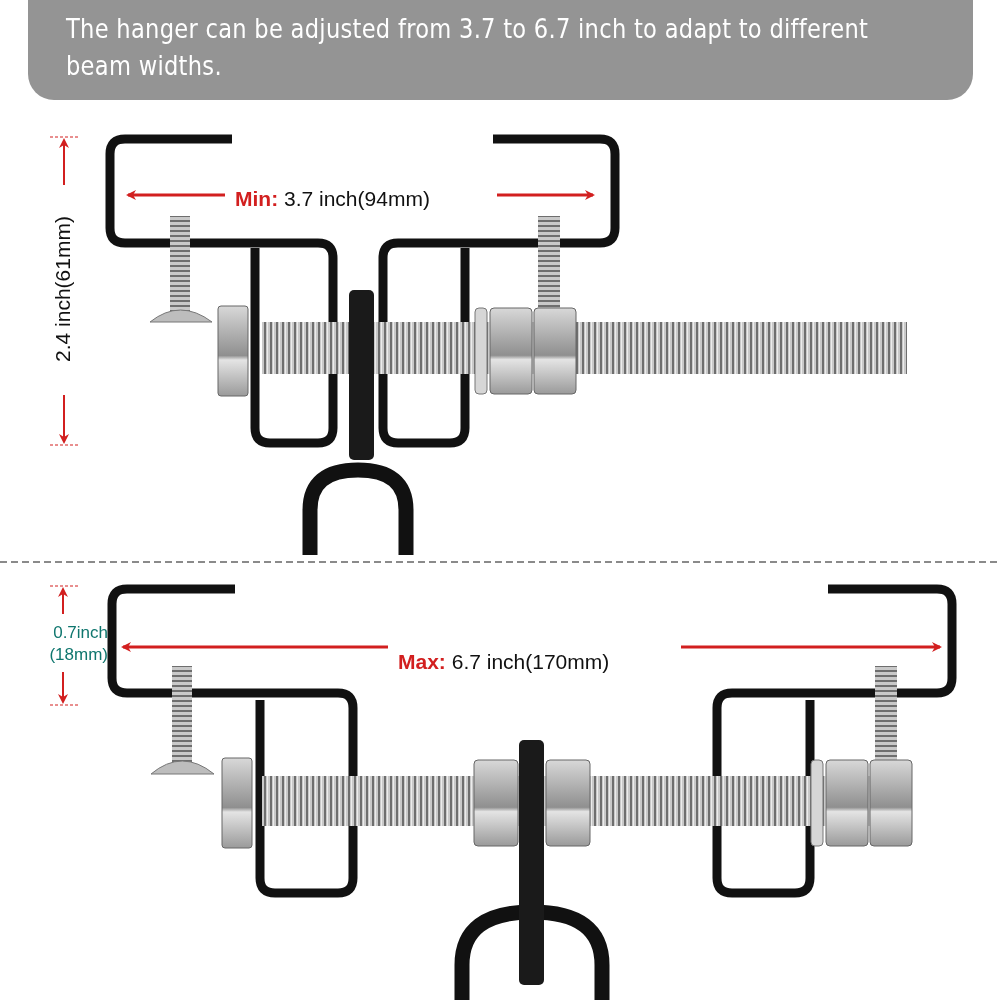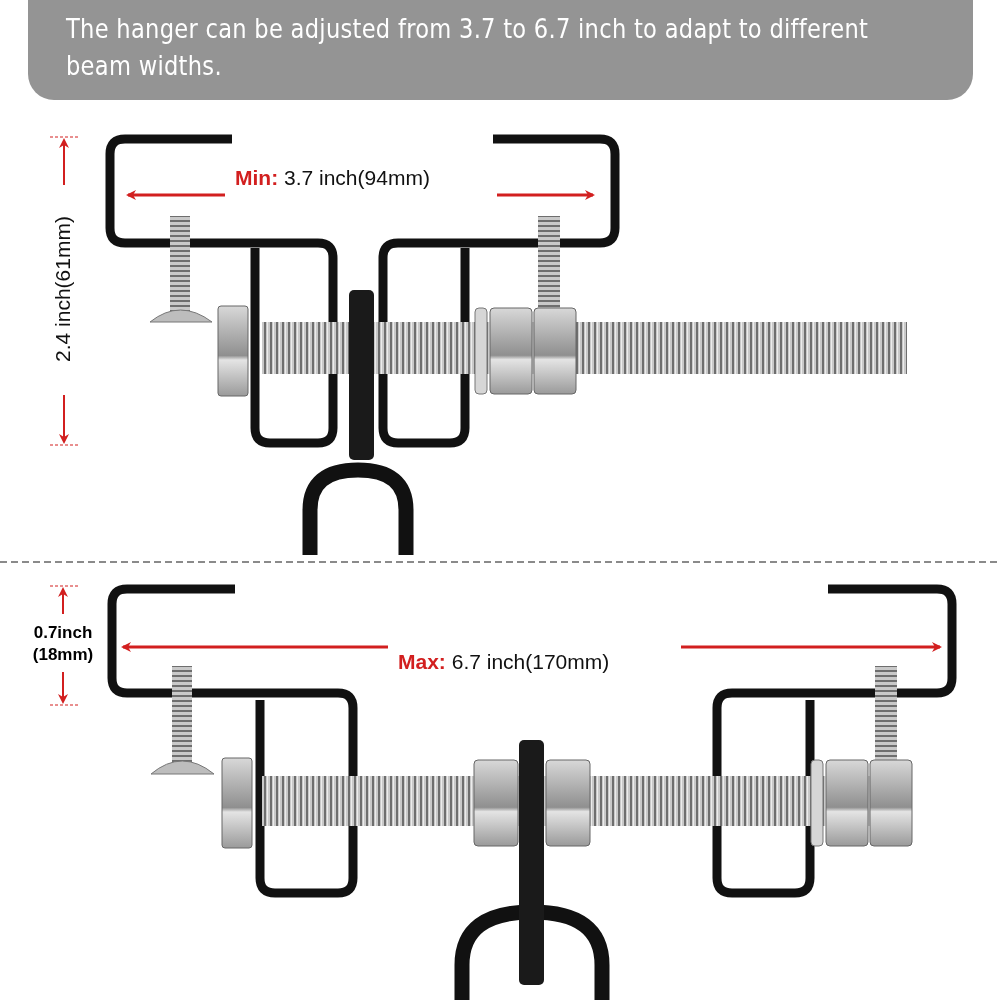--- a/index.html
+++ b/index.html
@@ -3,21 +3,21 @@
 <meta charset="utf-8">
 <style>
   html, body { margin:0; padding:0; background:#ffffff; }
   body { width:1000px; height:1000px; position:relative; overflow:hidden; font-family:"Liberation Sans", sans-serif; }
   .banner { position:absolute; left:28px; top:-20px; width:945px; height:120px; background:#949494; border-radius:0 0 26px 26px; }
   .banner-text { position:absolute; left:66px; top:10px; width:900px; color:#ffffff; font-size:27px; line-height:37px; letter-spacing:0.3px; font-family:"DejaVu Sans", sans-serif; font-stretch:condensed; transform:scaleX(0.93); transform-origin:left top; }
   svg.art { position:absolute; left:0; top:0; }
   .dim-label { position:absolute; font-size:21px; color:#111; white-space:nowrap; }
   .dim-label .key { color:#d21f1f; font-weight:bold; }
   .vlabel { position:absolute; font-size:21px; color:#111; white-space:nowrap; transform:rotate(-90deg); transform-origin:center; }
-  .small-label { position:absolute; font-size:17px; color:#000000; text-align:center; line-height:22px;font-weight:bold; }
+  .small-label { position:absolute; font-size:17px; color:#0f766e; text-align:right; line-height:22px; }
 </style>
 </head>
 <body>
 
 <div class="banner"></div>
 <div class="banner-text">The hanger can be adjusted from 3.7 to 6.7 inch to adapt to different beam widths.</div>
 
 <svg class="art" width="1000" height="1000" viewBox="0 0 1000 1000">
   <defs>
     <marker id="ah" markerWidth="10" markerHeight="10" refX="8" refY="5" orient="auto" markerUnits="userSpaceOnUse">
@@ -100,21 +100,21 @@
 
     <rect x="811" y="760" width="12" height="86" rx="4" fill="#d6d6d6" stroke="#777"></rect>
     <rect x="826" y="760" width="42" height="86" rx="4" fill="url(#nut)" stroke="#666"></rect>
     <rect x="870" y="760" width="42" height="86" rx="4" fill="url(#nut)" stroke="#666"></rect>
 
     <path d="M462,1000 V965 Q462,912 532,912 Q602,912 602,965 V1000" fill="none" stroke="#111" stroke-width="15"></path>
     <rect x="519" y="740" width="25" height="245" rx="5" fill="#1a1a1a"></rect>
   </g>
 </svg>
 
-<div class="dim-label" style="left:235px; top:166px;">
+<div class="dim-label" style="left:235px; top:187px;">
   <span class="key">Min:</span>
   <span>3.7 inch(94mm)</span>
 </div>
 <div class="vlabel" style="left:-12px; top:277px; width:150px; text-align:center;">2.4 inch(61mm)</div>
 
 <div class="dim-label" style="left:398px; top:650px;">
   <span class="key">Max:</span>
   <span>6.7 inch(170mm)</span>
 </div>
 <div class="small-label" style="left:18px; top:622px; width:90px;">

